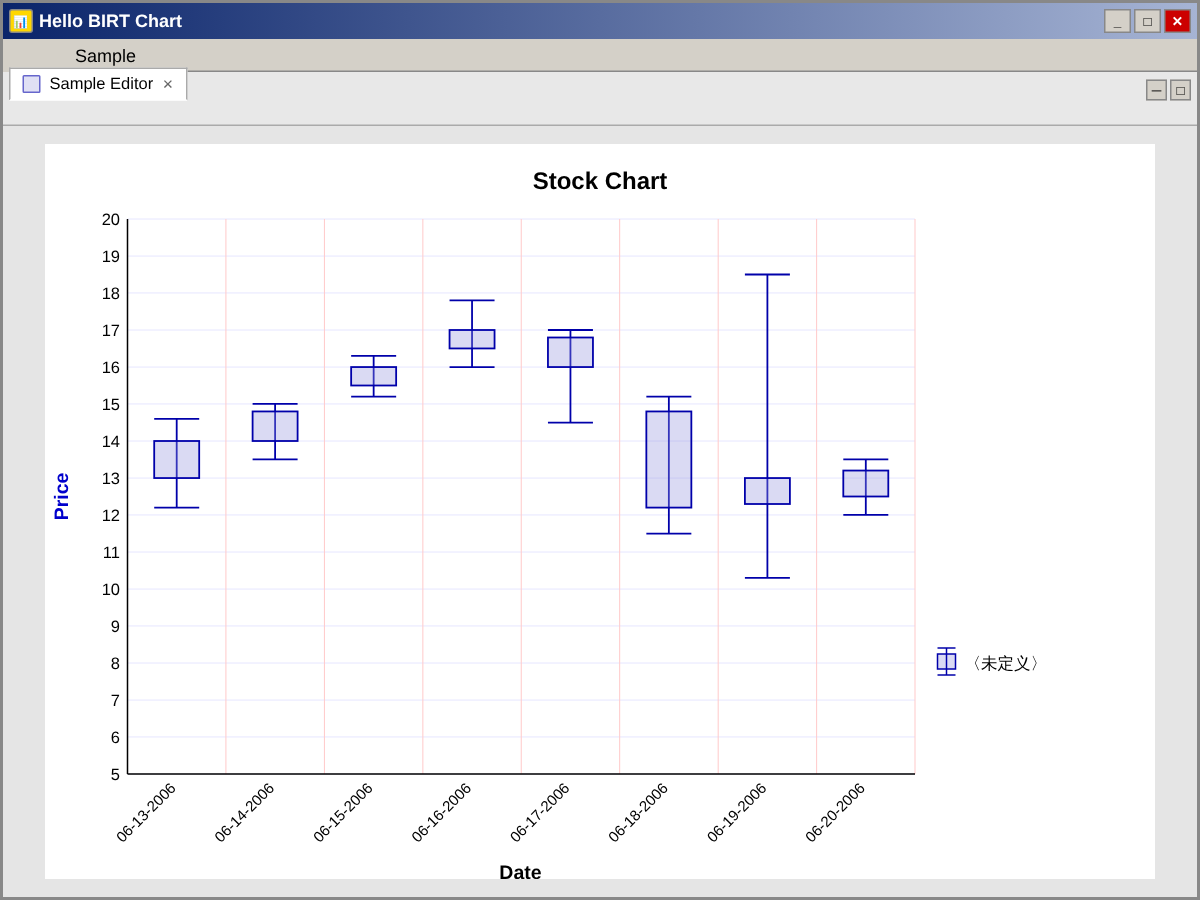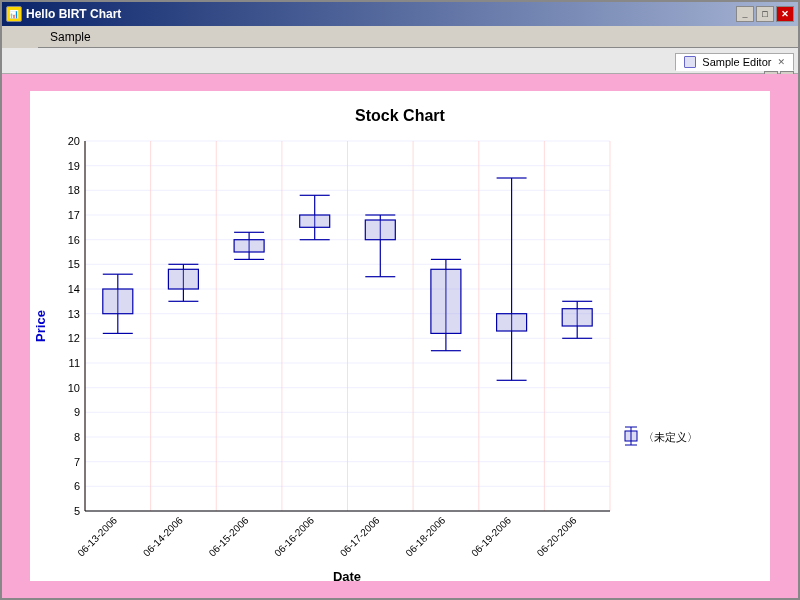--- a/index.html
+++ b/index.html
@@ -12,30 +12,30 @@
     .title-bar-icon { width: 16px; height: 16px; background: #ffd700; border: 1px solid #888; border-radius: 2px; display: flex; align-items: center; justify-content: center; font-size: 8px; }
     .title-bar-buttons { display: flex; gap: 2px; }
     .title-btn { width: 18px; height: 16px; background: #d4d0c8; border: 1px solid #888; display: flex; align-items: center; justify-content: center; font-size: 9px; cursor: pointer; color: #000; }
     .title-btn.close { background: #cc0000; color: white; }
 
     
     .menu-bar { height: 22px; background: #d4d0c8; border-bottom: 1px solid #888; display: flex; align-items: center; padding: 0 4px; margin-left: 36px; }
     .menu-item { padding: 2px 8px; font-size: 12px; cursor: pointer; }
 
     
-    .tab-bar { height: 26px; background: #e8e8e8; border-bottom: 1px solid #aaa; display: flex; align-items: flex-end; padding: 5px 4px; flex-direction: column; }
+    .tab-bar { height: 36px; background: #e8e8e8; border-bottom: 1px solid #aaa; display: flex; align-items: flex-end; padding: 16px 4px; }
     .tab { height: 22px; background: #d4d0c8; border: 1px solid #aaa; border-bottom: none; padding: 2px 8px; display: flex; align-items: center; gap: 6px; font-size: 11px; cursor: pointer; }
     .tab.active { background: #ffffff; border-bottom: 1px solid white; }
     .tab-icon { width: 12px; height: 12px; border: 1px solid #6666cc; background: rgba(100,100,200,0.2); border-radius: 1px; }
     .tab-close { font-size: 9px; color: #666; cursor: pointer; }
     .tab-controls { margin-left: auto; display: flex; gap: 2px; }
     .tab-ctrl-btn { width: 14px; height: 14px; border: 1px solid #888; background: #d4d0c8; display: flex; align-items: center; justify-content: center; font-size: 9px; cursor: pointer; }
 
     
-    .chart-container { flex: 1; background: #f9a8d4; padding: 10px; display: flex; align-items: center; justify-content: center; }
+    .chart-container { flex: 1; background: #e5e5e5; padding: 10px; display: flex; align-items: center; justify-content: center; }
     .chart-area { width: 740px; height: 490px; background: white; position: relative; }
 
     svg { width: 100%; height: 100%; }
   </style>
 </head>
 <body>
 
 <div class="window">
   <div class="title-bar">
     <div class="title-bar-left">

